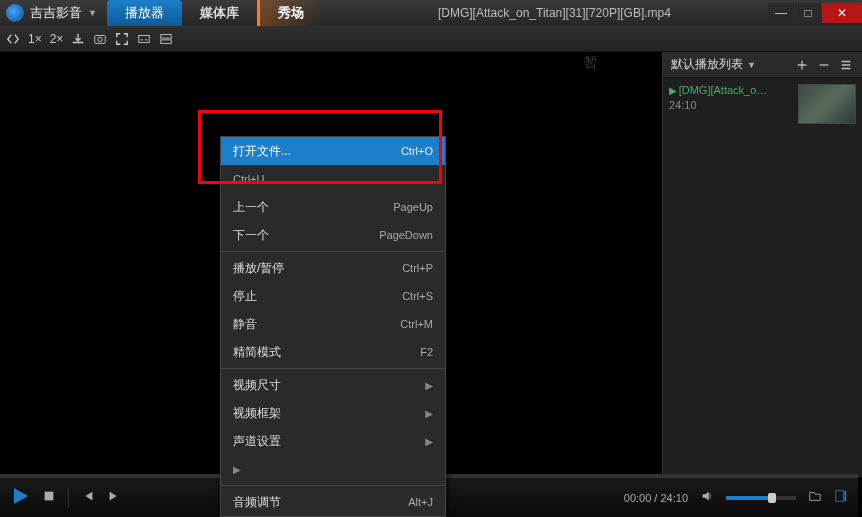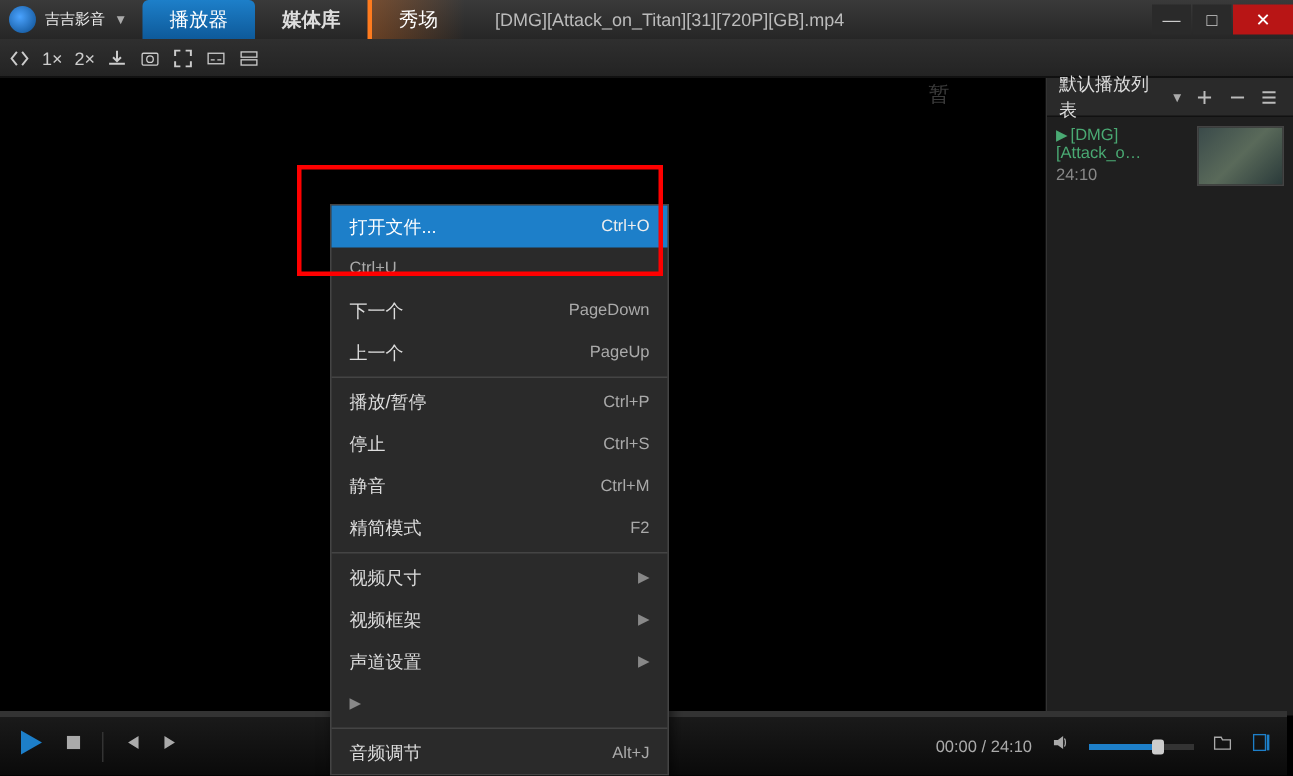--- a/index.html
+++ b/index.html
@@ -1,35 +1,35 @@
 <!DOCTYPE html>
 <html><head>
 <meta charset="utf-8">
 <style>
 *{margin:0;padding:0;box-sizing:border-box;font-family:"Microsoft YaHei",SimSun,Arial,sans-serif;user-select:none}
 body{width:862px;height:517px;background:#000;overflow:hidden;position:relative}
 .titlebar{height:26px;background:linear-gradient(#3a3a3a,#262626);display:flex;align-items:center;color:#ddd;font-size:12px}
 .logo{width:18px;height:18px;border-radius:50%;background:radial-gradient(circle at 40% 40%,#4aa3ff,#0a4a8a);margin:0 6px;display:inline-block;position:relative}
-.app-name{color:#eee;font-size:10px;margin-right:6px}
+.app-name{color:#eee;font-size:13px;margin-right:6px}
 .app-drop{color:#aaa;font-size:9px;margin-right:10px}
 .tab{height:26px;padding:0 18px;display:flex;align-items:center;font-size:13px;position:relative;cursor:pointer}
 .tab.player{background:linear-gradient(#1d7fc9,#0e5a9a);color:#fff;font-weight:normal;border-radius:4px 4px 0 0}
 .tab.lib{color:#ddd;font-weight:bold}
-.tab.show{color:#fff;font-weight:normal;border-left:3px solid #ff7b1e;background:linear-gradient(90deg,rgba(255,123,30,.3),transparent)}
-.file-title{flex:1;text-align:left;padding-left:20px;color:#bbb;font-size:12px;white-space:nowrap;overflow:hidden}
+.tab.show{color:#fff;font-weight:bold;border-left:3px solid #ff7b1e;background:linear-gradient(90deg,rgba(255,123,30,.3),transparent)}
+.file-title{flex:1;text-align:center;padding-left:20px;color:#bbb;font-size:12px;white-space:nowrap;overflow:hidden}
 .winbtns{display:flex}
 .winbtn{width:26px;height:20px;background:#2a2a2a;color:#ccc;display:flex;align-items:center;justify-content:center;font-size:12px;margin-left:1px;cursor:pointer}
 .winbtn.close{background:#b81515;color:#fff;width:40px}
 .toolbar{height:26px;background:linear-gradient(#2f2f2f,#232323);display:flex;align-items:center;padding:0 6px;gap:8px;border-bottom:1px solid #111}
 .tbtn{color:#ccc;font-size:12px;cursor:pointer;display:flex;align-items:center;gap:2px}
 .tbtn svg{width:14px;height:14px;fill:#ccc}
 .main{position:absolute;top:52px;left:0;right:0;bottom:40px;display:flex}
 .video{flex:1;background:#000;position:relative}
 .watermark{position:absolute;top:2px;right:60px;color:#3a3a3a;font-size:14px;letter-spacing:4px}
-.sidebar{width:165px;background:#1f1f1f;border-left:1px solid #333;display:flex;flex-direction:column}
+.sidebar{width:200px;background:#1f1f1f;border-left:1px solid #333;display:flex;flex-direction:column}
 .pl-header{height:26px;background:#2a2a2a;display:flex;align-items:center;padding:0 8px;color:#ddd;font-size:12px;border-bottom:1px solid #111}
 .pl-header .sp{flex:1}
 .pl-icon{width:16px;height:16px;margin-left:6px;cursor:pointer;display:flex;align-items:center;justify-content:center}
 .pl-icon svg{width:14px;height:14px;fill:#bbb}
 .pl-item{display:flex;padding:6px;gap:17px}
 .pl-text{flex:1;font-size:11px;color:#4aa973}
 .pl-text .dur{color:#888;font-size:11px;margin-top:3px}
 .pl-thumb{width:58px;height:40px;background:linear-gradient(135deg,#3a4a4a,#5a6a5a,#2a3a3a);border:1px solid #444}
 .tri{color:#4aa973;font-size:10px;margin-right:2px}
 .controls{position:absolute;left:0;right:4px;bottom:0;height:40px;background:linear-gradient(#1a1a1a,#0a0a0a);border-top:1px solid #333}
@@ -193,27 +193,27 @@
 
 <div class="ctx-menu" id="ctx">
     <div class="ctx-item hl">
       <span class="lbl">打开文件...</span>
       <span class="sc">Ctrl+O</span>
     </div>
     <div class="ctx-item">
       <span class="sc">Ctrl+U</span>
     </div>
     <div class="ctx-item">
+      <span class="lbl">上一个</span>
+      <span class="sc">PageUp</span>
+    </div>
+    <div class="ctx-item">
       <span class="lbl">下一个</span>
       <span class="sc">PageDown</span>
     </div>
-    <div class="ctx-item">
-      <span class="lbl">上一个</span>
-      <span class="sc">PageUp</span>
-    </div>
     <div class="ctx-sep"></div>
     <div class="ctx-item">
       <span class="lbl">播放/暂停</span>
       <span class="sc">Ctrl+P</span>
     </div>
     <div class="ctx-item">
       <span class="lbl">停止</span>
       <span class="sc">Ctrl+S</span>
     </div>
     <div class="ctx-item">

